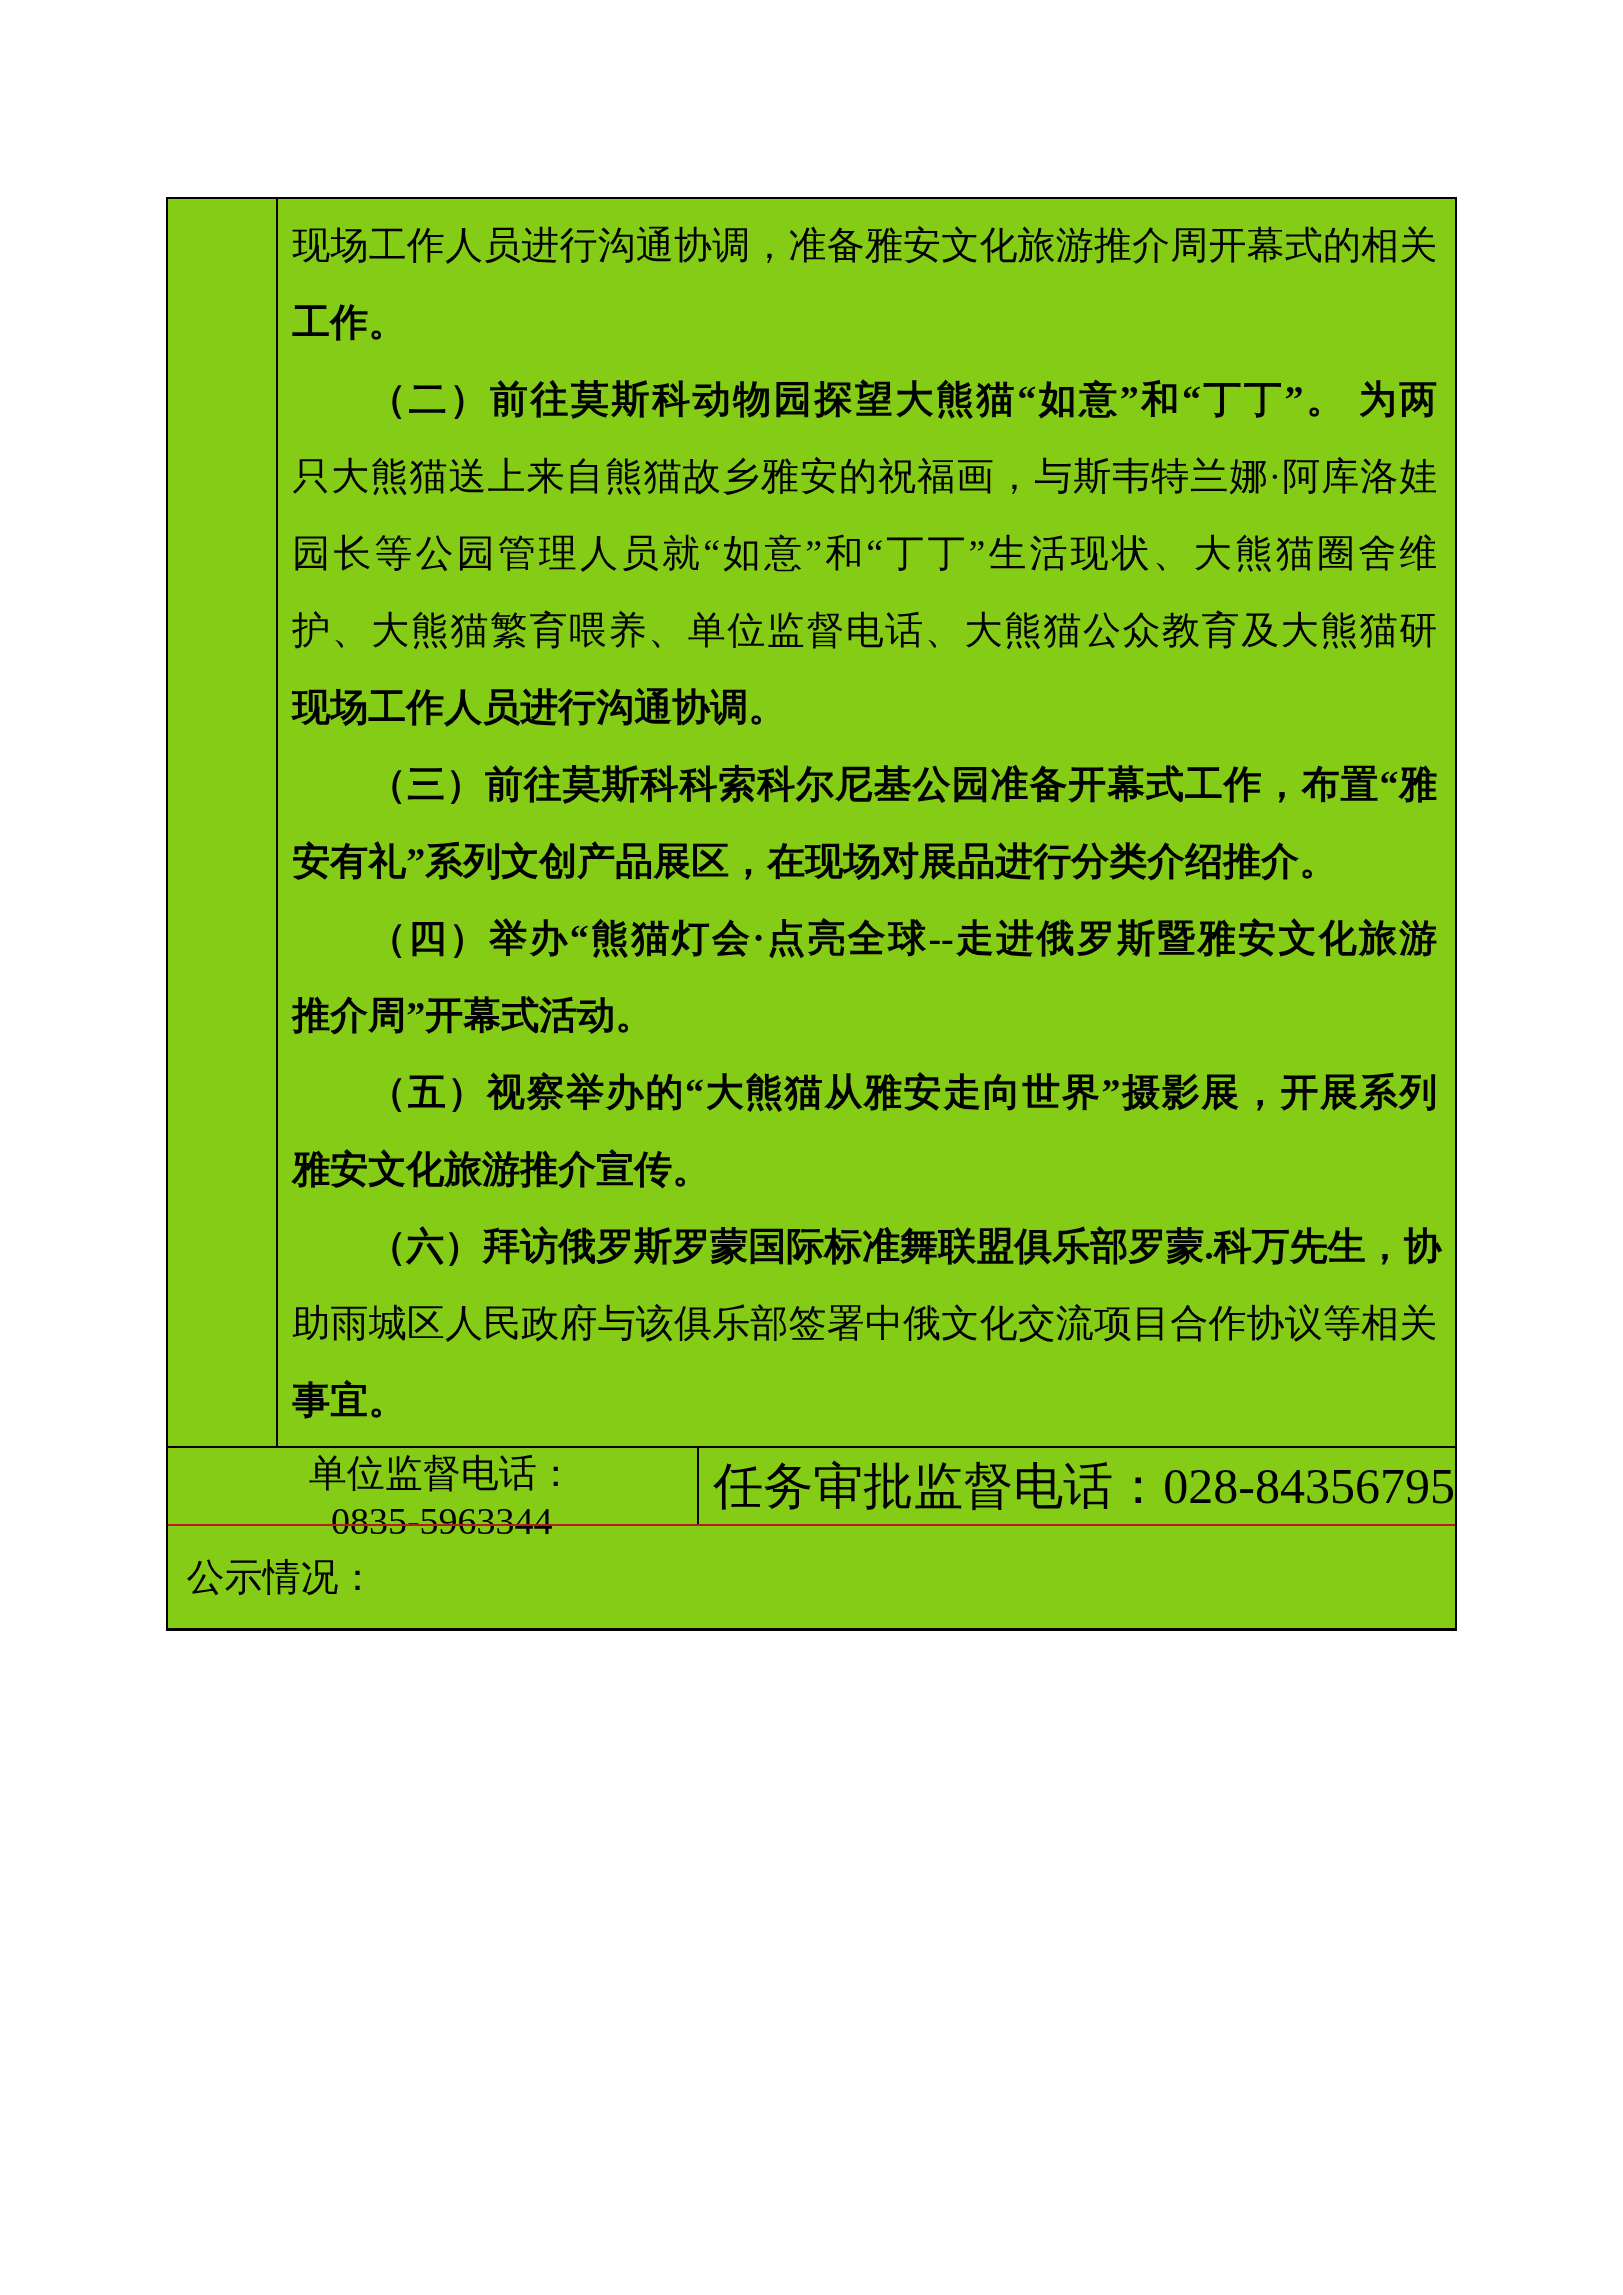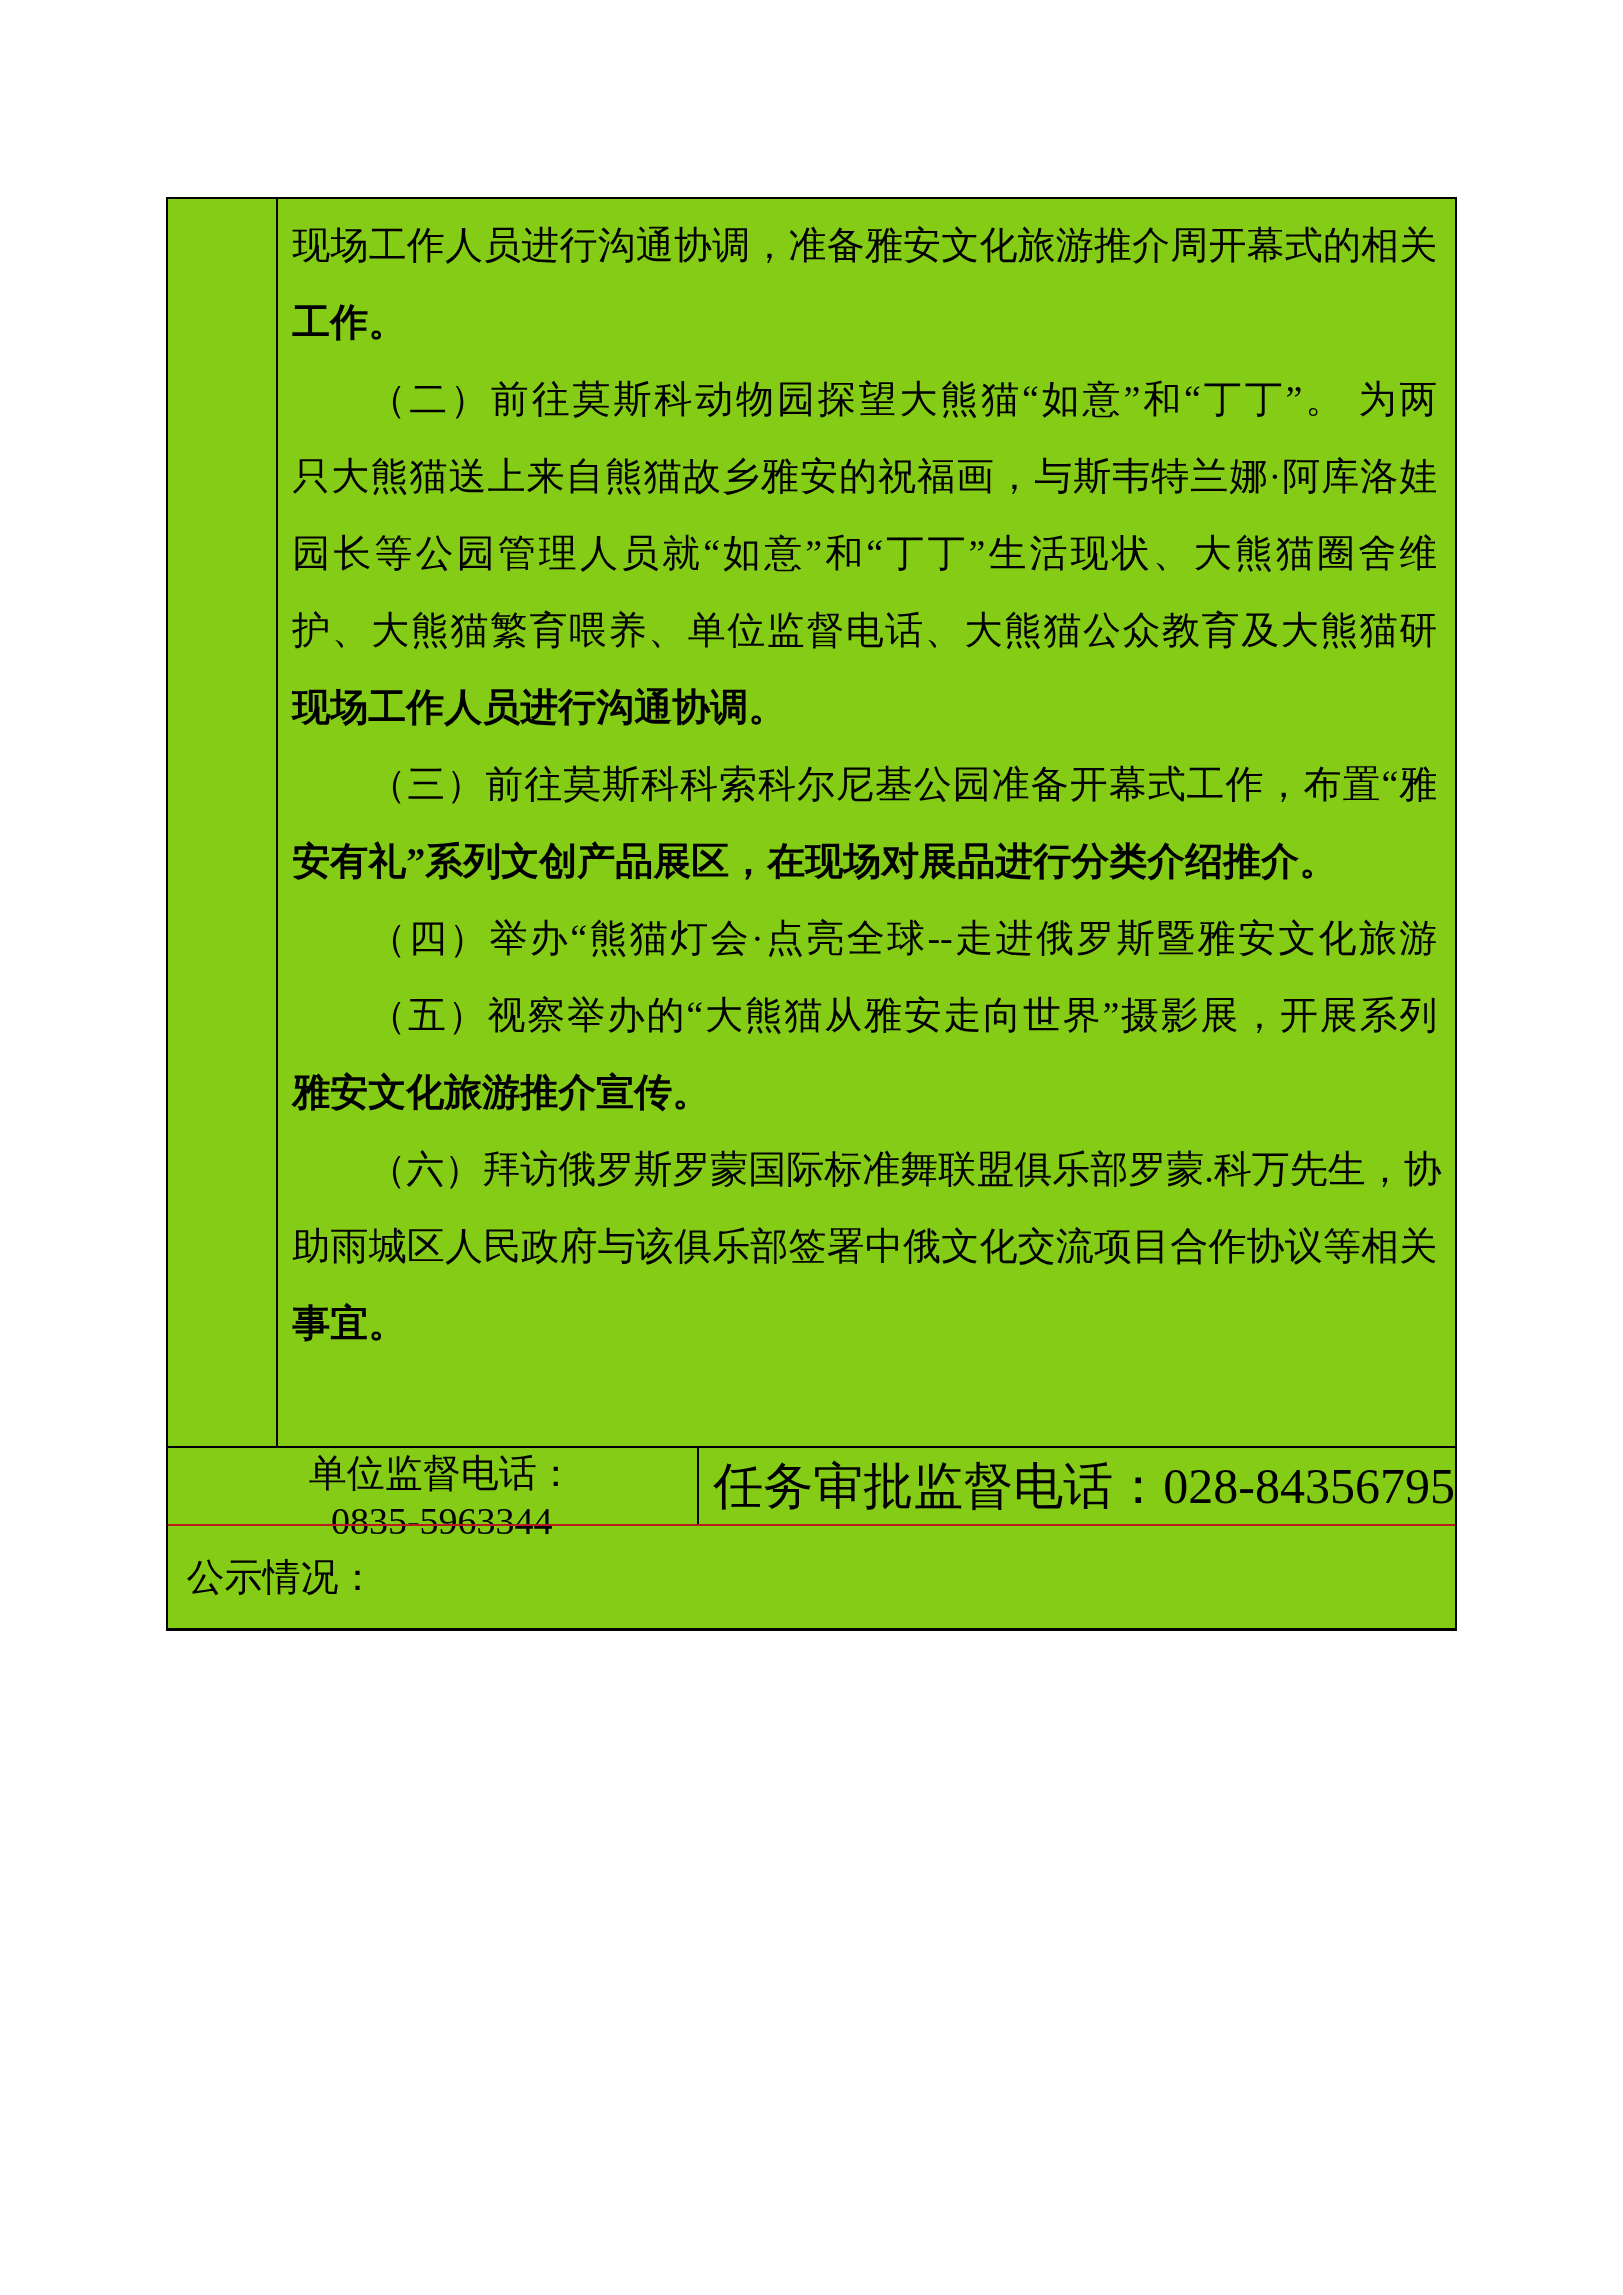--- a/index.html
+++ b/index.html
@@ -67,20 +67,21 @@
     text-align: justify;
     text-align-last: justify;
     text-justify: inter-character;
   }
   .line.end {
     text-align-last: left;
     font-weight: bold;
   }
   .line.indent {
     text-indent: 76px;
+    font-weight: bold;
   }
   
   .row-phone {
     position: relative;
     width: 100%;
     height: 78px;
     box-sizing: border-box;
     border-top: 2px solid #000;
     display: flex;
   }
@@ -129,20 +130,21 @@
         <div class="line">现场工作人员进行沟通协调，准备雅安文化旅游推介周开幕式的相关</div>
         <div class="line end">工作。</div>
         <div class="line indent">（二）前往莫斯科动物园探望大熊猫“如意”和“丁丁”。 为两</div>
         <div class="line">只大熊猫送上来自熊猫故乡雅安的祝福画，与斯韦特兰娜·阿库洛娃</div>
         <div class="line">园长等公园管理人员就“如意”和“丁丁”生活现状、大熊猫圈舍维</div>
         <div class="line">护、大熊猫繁育喂养、单位监督电话、大熊猫公众教育及大熊猫研</div>
         <div class="line end">现场工作人员进行沟通协调。</div>
         <div class="line indent">（三）前往莫斯科科索科尔尼基公园准备开幕式工作，布置“雅</div>
         <div class="line end">安有礼”系列文创产品展区，在现场对展品进行分类介绍推介。</div>
         <div class="line indent">（四）举办“熊猫灯会·点亮全球--走进俄罗斯暨雅安文化旅游</div>
+        <div class="line end">推介周”开幕式活动。</div>
         <div class="line indent">（五）视察举办的“大熊猫从雅安走向世界”摄影展，开展系列</div>
         <div class="line end">雅安文化旅游推介宣传。</div>
         <div class="line indent">（六）拜访俄罗斯罗蒙国际标准舞联盟俱乐部罗蒙.科万先生，协</div>
         <div class="line">助雨城区人民政府与该俱乐部签署中俄文化交流项目合作协议等相关</div>
         <div class="line end">事宜。</div>
       </div>
     </div>
 
     <div class="row-phone">
       <div class="cell-unit">

